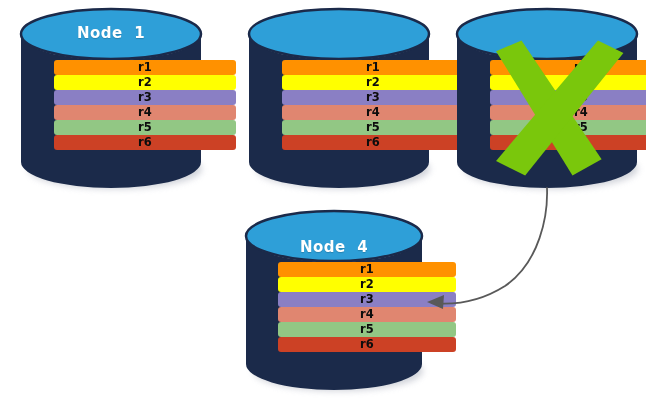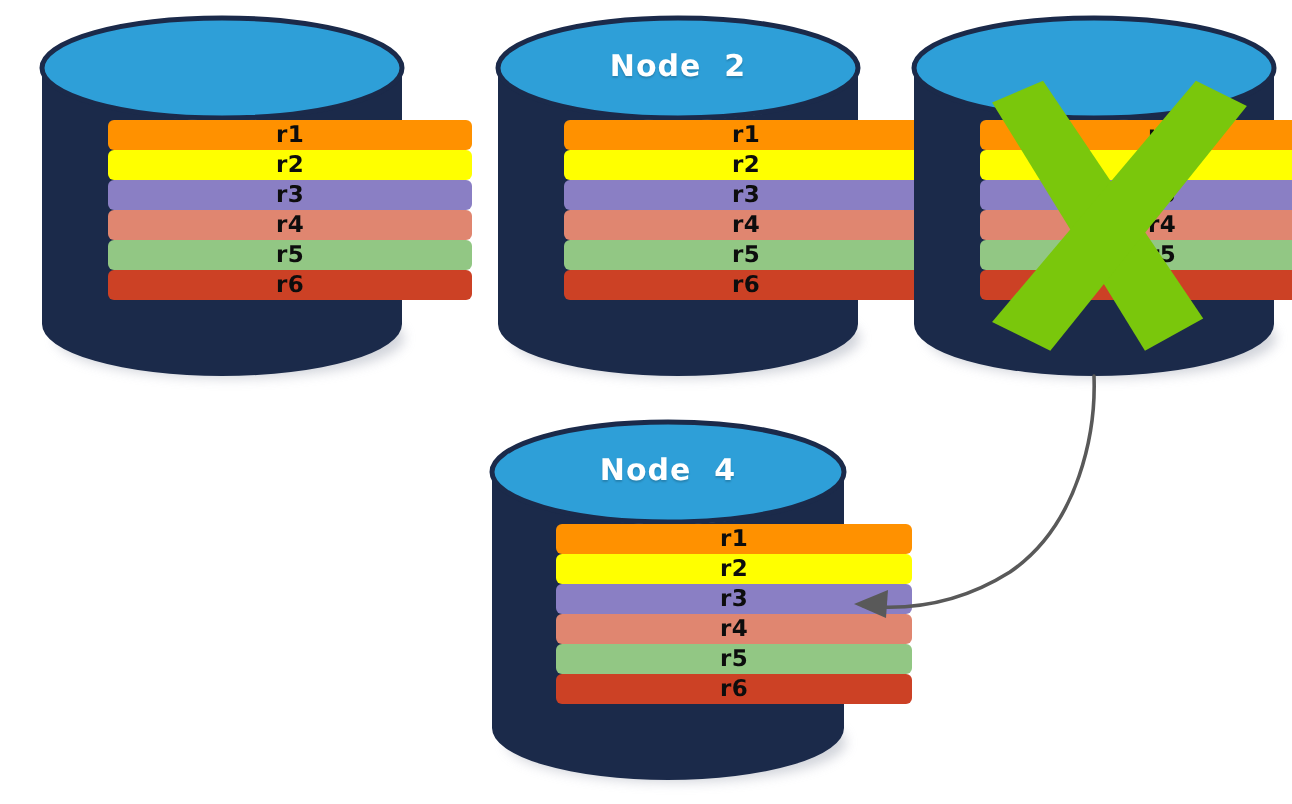--- a/index.html
+++ b/index.html
@@ -93,20 +93,21 @@
       <svg class="node-svg" width="192" height="192" viewBox="0 0 192 192">
         <defs>
           <filter id="sh0" x="-30%" y="-30%" width="170%" height="170%">
             <feGaussianBlur stdDeviation="3"></feGaussianBlur>
           </filter>
         </defs>
         <ellipse cx="95" cy="161" rx="87" ry="20" fill="#c9ccd4" filter="url(#sh0)" opacity="0.85"></ellipse>
         <path d="M 1 26 L 1 154 A 90 26 0 0 0 181 154 L 181 26 A 90 26 0 0 1 1 26 Z" fill="#1b2a4a"></path>
         <ellipse cx="91" cy="26" rx="90" ry="25" fill="#2e9fd8" stroke="#1b2a4a" stroke-width="2.5"></ellipse>
       </svg>
+      <div class="node-title" style="top: 16px;">Node  1</div>
       <div class="rows" style="top: 52px; padding-left: 34px; padding-right: 34px;">
         <div class="row-bar" style="background: rgb(255, 145, 0);">
           <span class="row-label">r1</span>
         </div>
         <div class="row-bar" style="background: rgb(255, 255, 0);">
           <span class="row-label">r2</span>
         </div>
         <div class="row-bar" style="background: rgb(138, 127, 196);">
           <span class="row-label">r3</span>
         </div>
@@ -125,21 +126,20 @@
       <svg class="node-svg" width="192" height="192" viewBox="0 0 192 192">
         <defs>
           <filter id="sh1" x="-30%" y="-30%" width="170%" height="170%">
             <feGaussianBlur stdDeviation="3"></feGaussianBlur>
           </filter>
         </defs>
         <ellipse cx="95" cy="161" rx="87" ry="20" fill="#c9ccd4" filter="url(#sh1)" opacity="0.85"></ellipse>
         <path d="M 1 26 L 1 154 A 90 26 0 0 0 181 154 L 181 26 A 90 26 0 0 1 1 26 Z" fill="#1b2a4a"></path>
         <ellipse cx="91" cy="26" rx="90" ry="25" fill="#2e9fd8" stroke="#1b2a4a" stroke-width="2.5"></ellipse>
       </svg>
-      <div class="node-title" style="top: 16px;">Node  2</div>
       <div class="rows" style="top: 52px; padding-left: 34px; padding-right: 34px;">
         <div class="row-bar" style="background: rgb(255, 145, 0);">
           <span class="row-label">r1</span>
         </div>
         <div class="row-bar" style="background: rgb(255, 255, 0);">
           <span class="row-label">r2</span>
         </div>
         <div class="row-bar" style="background: rgb(138, 127, 196);">
           <span class="row-label">r3</span>
         </div>
@@ -196,21 +196,21 @@
       <svg class="node-svg" width="188" height="192" viewBox="0 0 188 192">
         <defs>
           <filter id="sh3" x="-30%" y="-30%" width="170%" height="170%">
             <feGaussianBlur stdDeviation="3"></feGaussianBlur>
           </filter>
         </defs>
         <ellipse cx="93" cy="161" rx="85" ry="20" fill="#c9ccd4" filter="url(#sh3)" opacity="0.85"></ellipse>
         <path d="M 1 26 L 1 154 A 88 26 0 0 0 177 154 L 177 26 A 88 26 0 0 1 1 26 Z" fill="#1b2a4a"></path>
         <ellipse cx="89" cy="26" rx="88" ry="25" fill="#2e9fd8" stroke="#1b2a4a" stroke-width="2.5"></ellipse>
       </svg>
-      <div class="node-title" style="top: 16px;">Node  4</div>
+      <div class="node-title" style="top: 28px;">Node  4</div>
       <div class="rows" style="top: 52px; padding-left: 33px; padding-right: 33px;">
         <div class="row-bar" style="background: rgb(255, 145, 0);">
           <span class="row-label">r1</span>
         </div>
         <div class="row-bar" style="background: rgb(255, 255, 0);">
           <span class="row-label">r2</span>
         </div>
         <div class="row-bar" style="background: rgb(138, 127, 196);">
           <span class="row-label">r3</span>
         </div>

